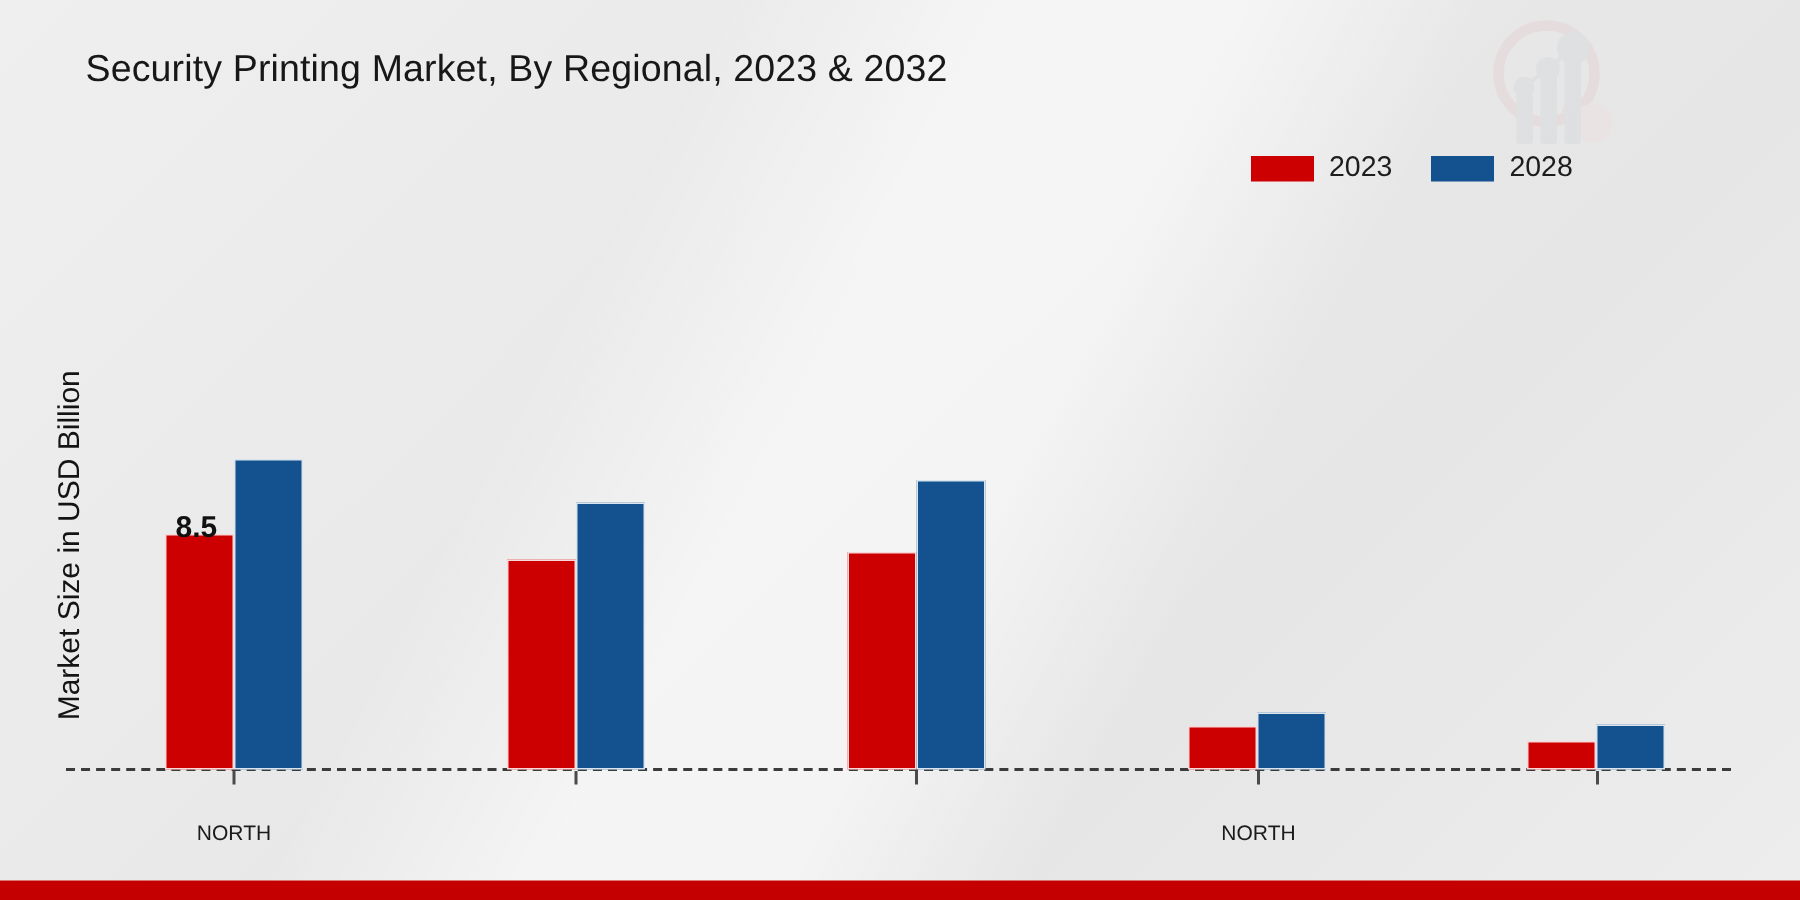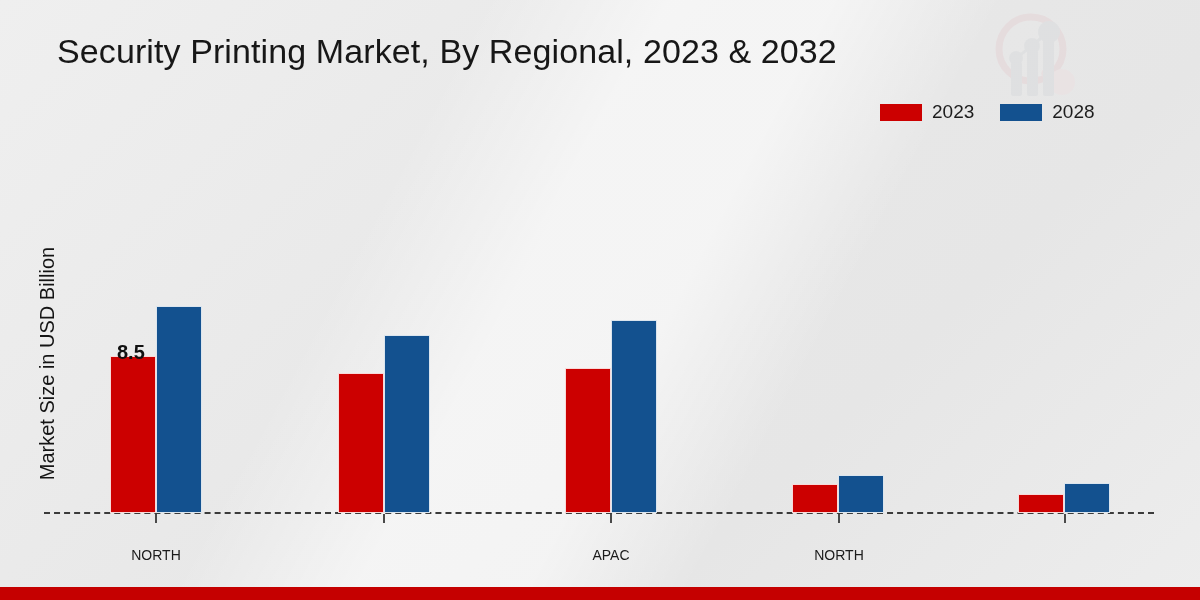--- a/index.html
+++ b/index.html
@@ -19,28 +19,28 @@
 
   
   #watermark{
     position:absolute;left:982px;top:4px;width:104px;height:96px;
     opacity:.30;pointer-events:none;
   }
 
   
   #chart-title{
     position:absolute;left:57px;top:32px;
-    font-size:34px;color:#171717;letter-spacing:.1px;
+    font-size:25px;color:#171717;letter-spacing:.1px;
     white-space:nowrap;font-weight:400;
   }
 
   
   #legend{
     position:absolute;left:834px;top:101px;
-    display:flex;align-items:center;gap:26px;margin-left:46px;
+    display:flex;align-items:center;gap:26px;
   }
   .legend-item{display:flex;align-items:center;gap:10px;}
   .legend-swatch{width:42px;height:17px;display:block;}
   .legend-label{font-size:19px;color:#1d1d1d;}
 
   
   #y-axis-title{
     position:absolute;left:-118px;top:352px;
     width:330px;text-align:center;
     transform:rotate(-90deg);
@@ -148,23 +148,20 @@
     <div class="bar b2023" style="left:792px;width:46px;height:29px"></div>
     <div class="bar b2032" style="left:838px;width:46px;height:38px"></div>
 
     <div class="bar b2023" style="left:1018px;width:46px;height:19px"></div>
     <div class="bar b2032" style="left:1064px;width:46px;height:30px"></div>
 
     <div class="cat-label" style="left:76px;top:527px;width:160px">
       <span>NORTH</span><br>
       <span>AMERICA</span>
     </div>
-    <div class="cat-label" style="left:531px;top:527px;width:160px">
-      <span>APAC</span>
-    </div>
     <div class="cat-label" style="left:759px;top:527px;width:160px">
       <span>NORTH</span><br>
       <span>AMERICA</span>
     </div>
 
   </div>
 
   <div id="footer-band"></div>
 
 </div>

